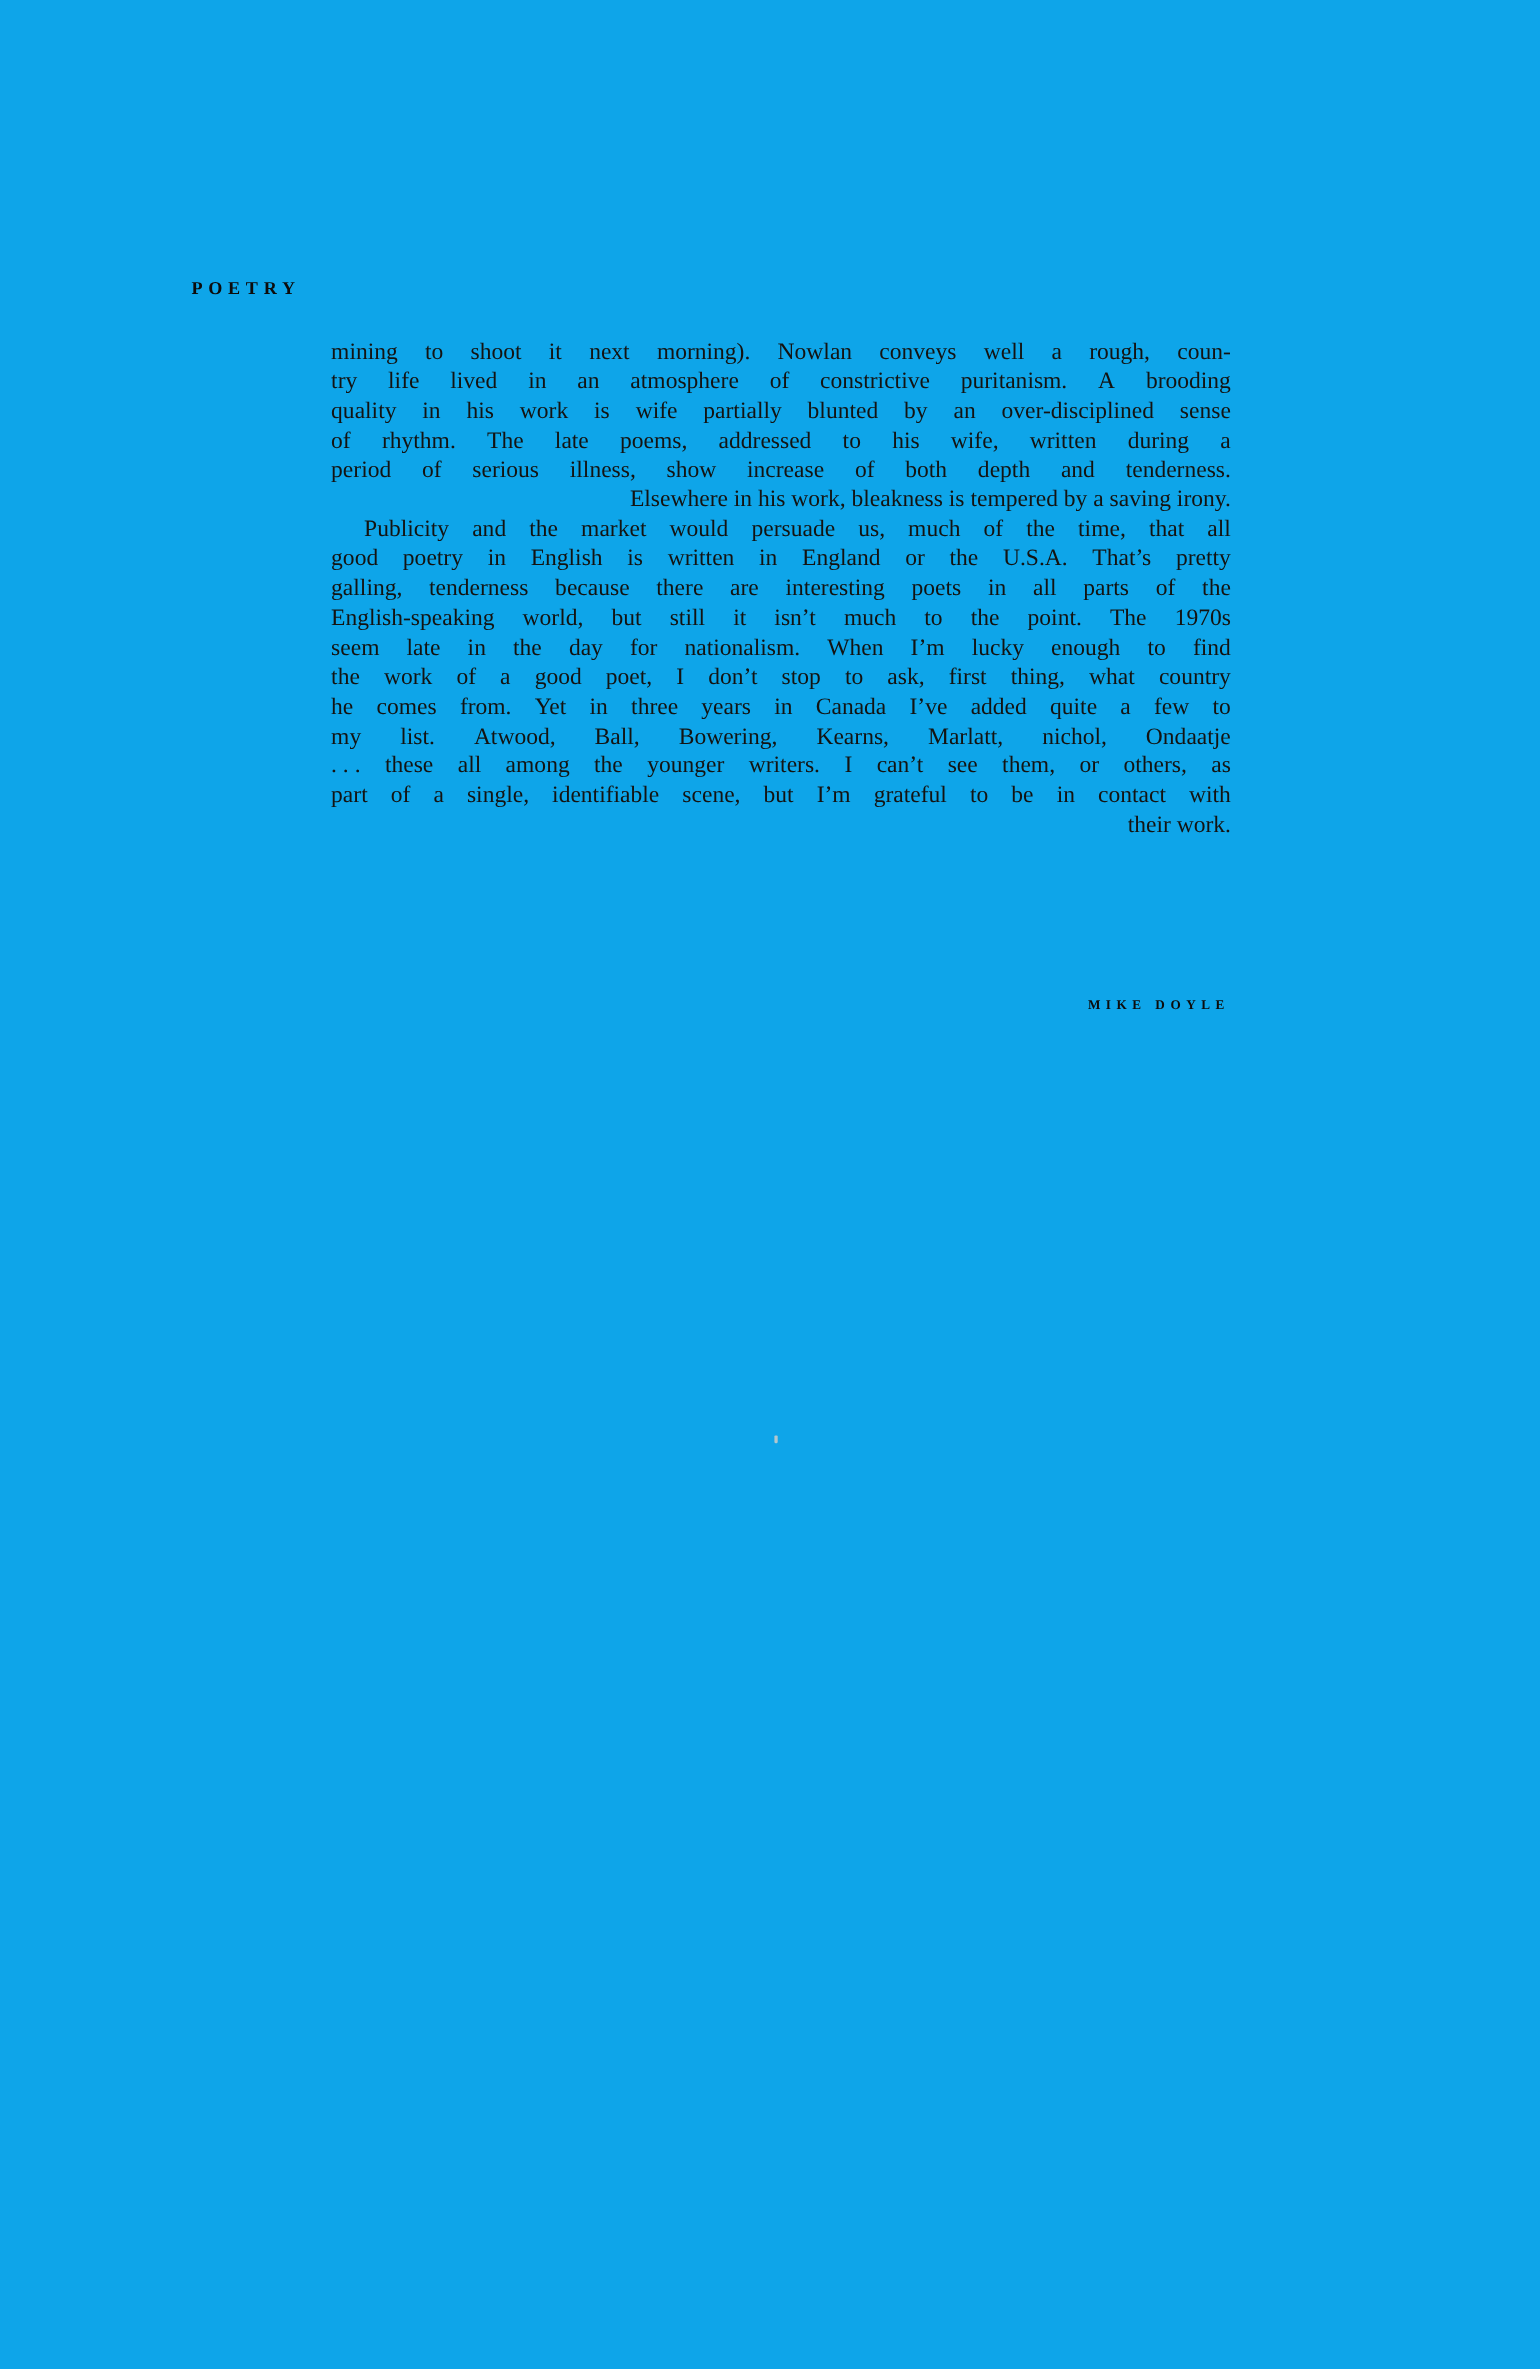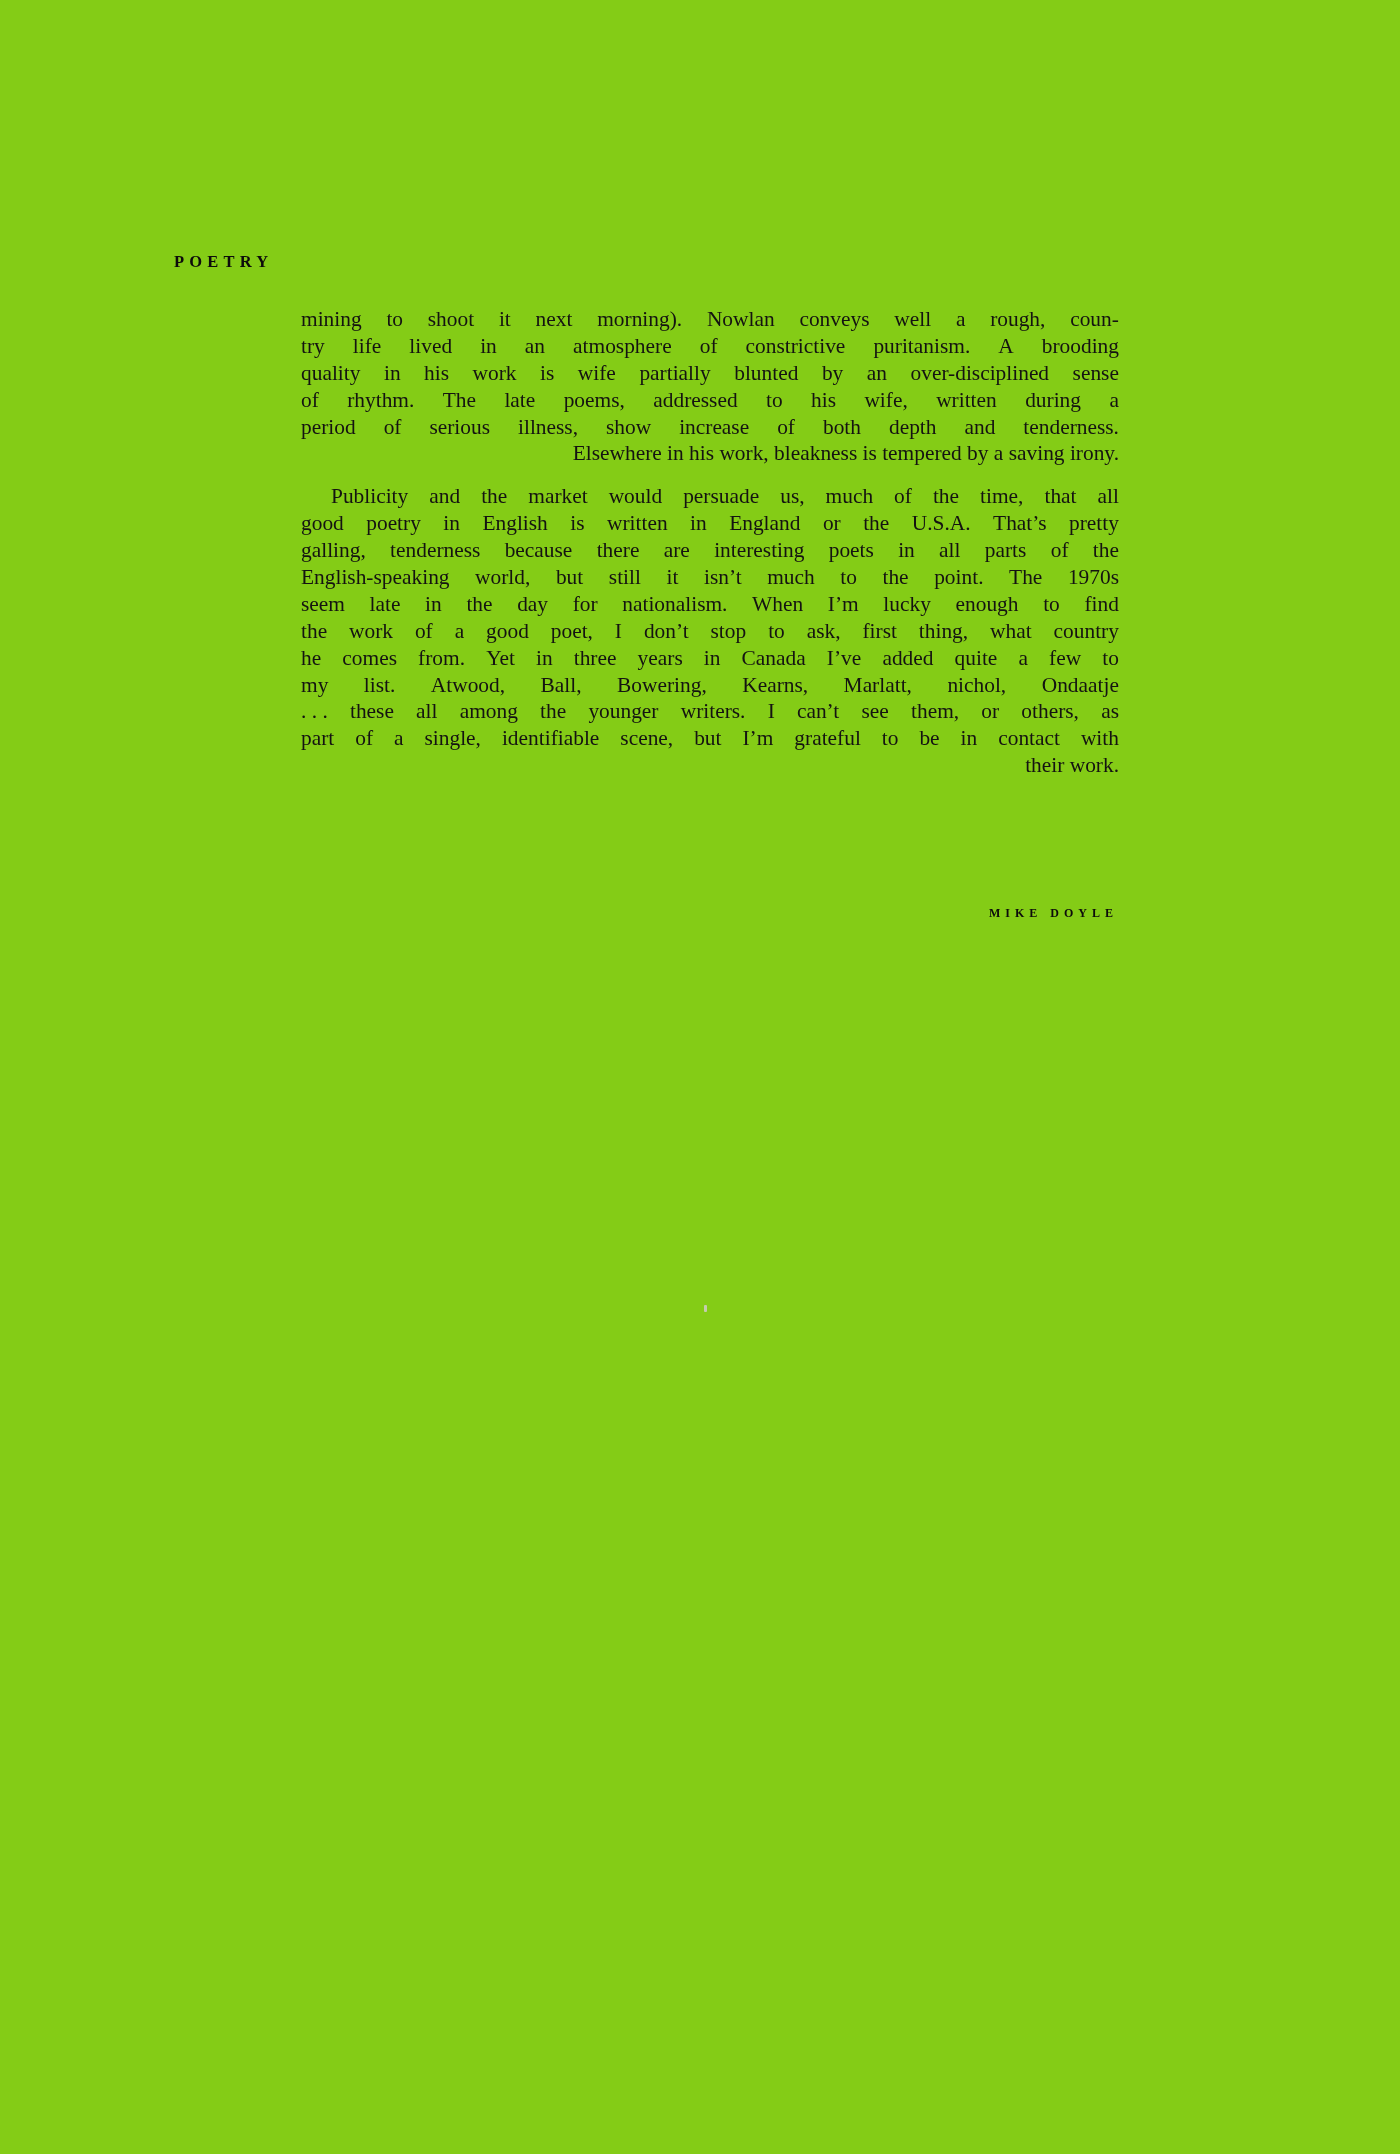--- a/index.html
+++ b/index.html
@@ -6,21 +6,21 @@
   html, body {
     margin: 0;
     padding: 0;
     background: #ffffff;
   }
 
   .page {
     position: relative;
     width: 1400px;
     height: 2154px;
-    background: #84cc16;
+    background: #0ea5e9;
     overflow: hidden;
     font-family: "Liberation Serif", "DejaVu Serif", serif;
     color: #100f0d;
     -webkit-font-smoothing: antialiased;
   }
 
   
   .running-head {
     position: absolute;
     left: 174px;
@@ -54,21 +54,21 @@
     display: flex;
     justify-content: space-between;
     width: 818px;
   }
   .line.just > span { display: inline-block; }
 
   
   .line.flush { display: block; text-align: right; }
 
   .line.indent { padding-left: 30px; }
-  .line.indent.just { width: 788px; margin-left: 30px; padding-left: 0; margin-top: 16px; }
+  .line.indent.just { width: 788px; margin-left: 30px; padding-left: 0; }
 
   
   .signature {
     position: absolute;
     left: 301px;
     top: 906px;
     width: 818px;
     text-align: right;
     font-size: 12px;
     letter-spacing: 5.0px;

